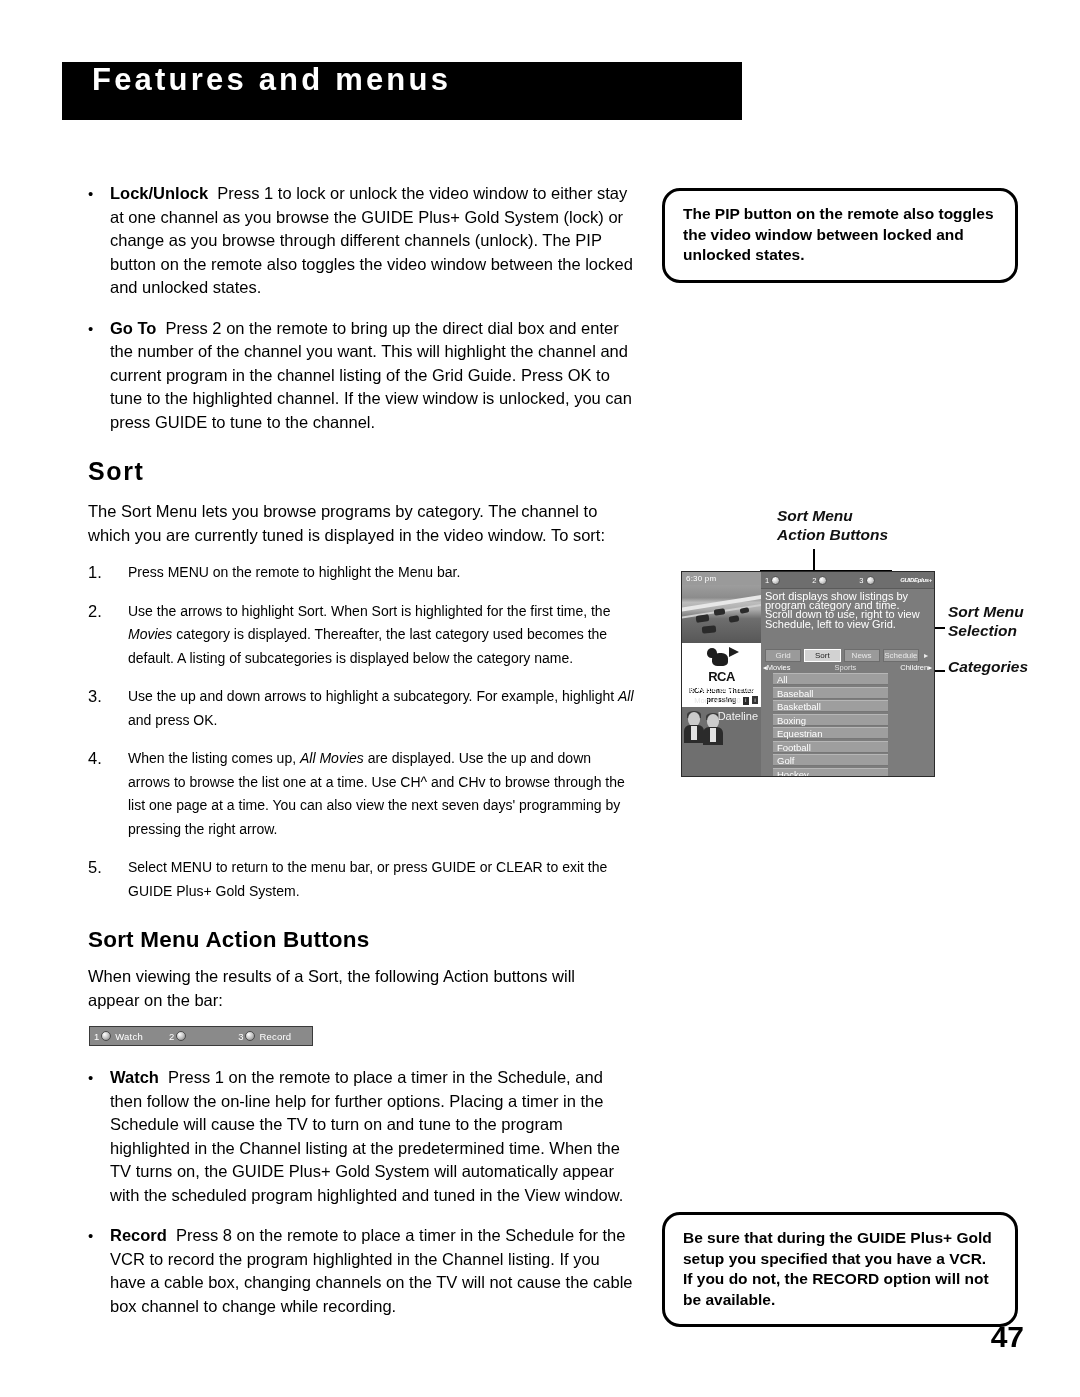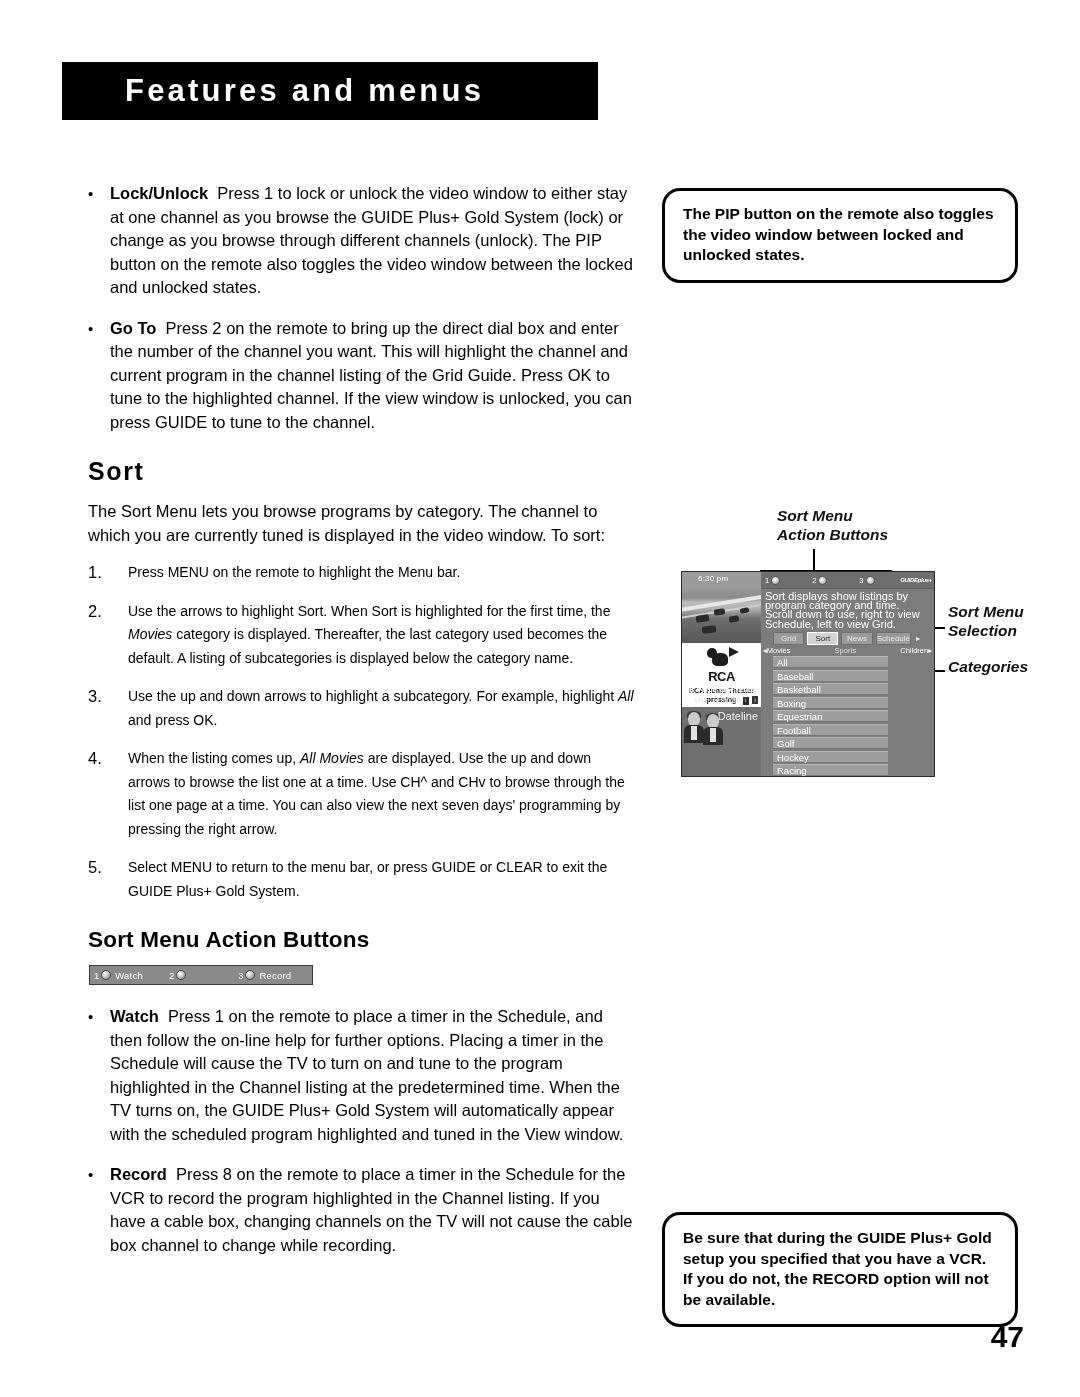--- a/index.html
+++ b/index.html
@@ -8,23 +8,23 @@
     width:1080px; height:1397px;
     background:#ffffff;
     font-family:"Liberation Sans", sans-serif;
     color:#000;
     position:relative;
     overflow:hidden;
   }
 
   
   .banner {
-    position:absolute; left:62px; top:62px; width:536px; height:58px;
+    position:absolute; left:62px; top:62px; width:680px; height:58px;
     background:#000;
-    display:flex; align-items:center;padding-left:33px;
+    display:flex; align-items:flex-start;
   }
   .banner-title {
     color:#fff; font-size:31px; font-weight:bold;
     letter-spacing:3.2px; padding-left:30px;
     white-space:pre;
   }
 
   
   .left-col {
     position:absolute; left:88px; top:182px; width:548px;
@@ -102,21 +102,21 @@
     border:1px solid #2a2a2a;
     overflow:hidden;
   }
   
   .tv-left {
     position:absolute; left:0; top:0; width:79px; height:100%;
     background:#6f6f6f;
   }
   .tv-time {
     height:13px; background:#9a9a9a; color:#ffffff; font-size:8px;
-    display:flex; align-items:center; padding-left:16px; letter-spacing:0.2px;
+    display:flex; align-items:center; padding-left:4px; letter-spacing:0.2px;
   }
   .tv-video {
     height:58px; position:relative; overflow:hidden;
     background:linear-gradient(180deg,#9d9d9d 0%,#8c8c8c 22%,#bdbdbd 30%,#adadad 42%,#6e6e6e 58%,#575757 100%);
   }
   .tv-video .road {
     position:absolute; left:-6px; top:16px; width:120%; height:4px;
     background:#e8e8e8; transform:rotate(-9deg);
   }
   .tv-video .road2 {
@@ -202,22 +202,22 @@
     position:absolute; right:2px; top:2px; width:36px; height:12px;
     color:#fff; font-size:6px; font-weight:bold; letter-spacing:-0.3px;
     display:flex; align-items:center; justify-content:flex-end;
     font-style:italic; overflow:hidden;
   }
   .tv-help {
     font-size:11px; line-height:9.2px; color:#ffffff;
     padding:3px 6px 3px 4px; height:34px;
   }
   .tv-menubar {
-    display:flex; gap:3px; padding:0 12px; height:14px; align-items:center;
-    margin-top:8px;
+    display:flex; gap:3px; padding:0 4px; height:14px; align-items:center;
+    margin-top:25px;
   }
   .tv-tab {
     background:#9a9a9a; color:#e8e8e8; font-size:8px;
     padding:1px 0; text-align:center; border:1px solid #6d6d6d;
     flex:1 1 0;
   }
   .tv-tab.sel { background:#d2d2d2; color:#222; border:1px solid #fff; }
   .tv-arrow { color:#eee; font-size:8px; width:8px; text-align:center; }
   .tv-catrow {
     display:flex; justify-content:space-between; align-items:center;
@@ -277,20 +277,21 @@
       <div class="step-num">4.</div>
       <div class="step-body"><span>When the listing comes up, </span><i>All Movies</i><span> are displayed.  Use the up and down arrows to browse the list one at a time. Use CH^ and CHv to browse through the list one page at a time. You can also view the next seven days' programming by pressing the right arrow.</span></div>
     </li>
     <li>
       <div class="step-num">5.</div>
       <div class="step-body">Select MENU to return to the menu bar, or press GUIDE or CLEAR to exit the GUIDE Plus+ Gold System.</div>
     </li>
   </ol>
 
   <h2 class="sect2">Sort Menu Action Buttons</h2>
+  <p class="para">When viewing the results of a Sort, the following Action buttons will appear on the bar:</p>
 
   <div class="actionbar">
     <div class="ab-seg">
       <span class="ab-num">1</span>
       <span class="ab-dot"></span>
       <span class="ab-label">Watch</span>
     </div>
     <div class="ab-gap1"></div>
     <div class="ab-seg">
       <span class="ab-num">2</span>

